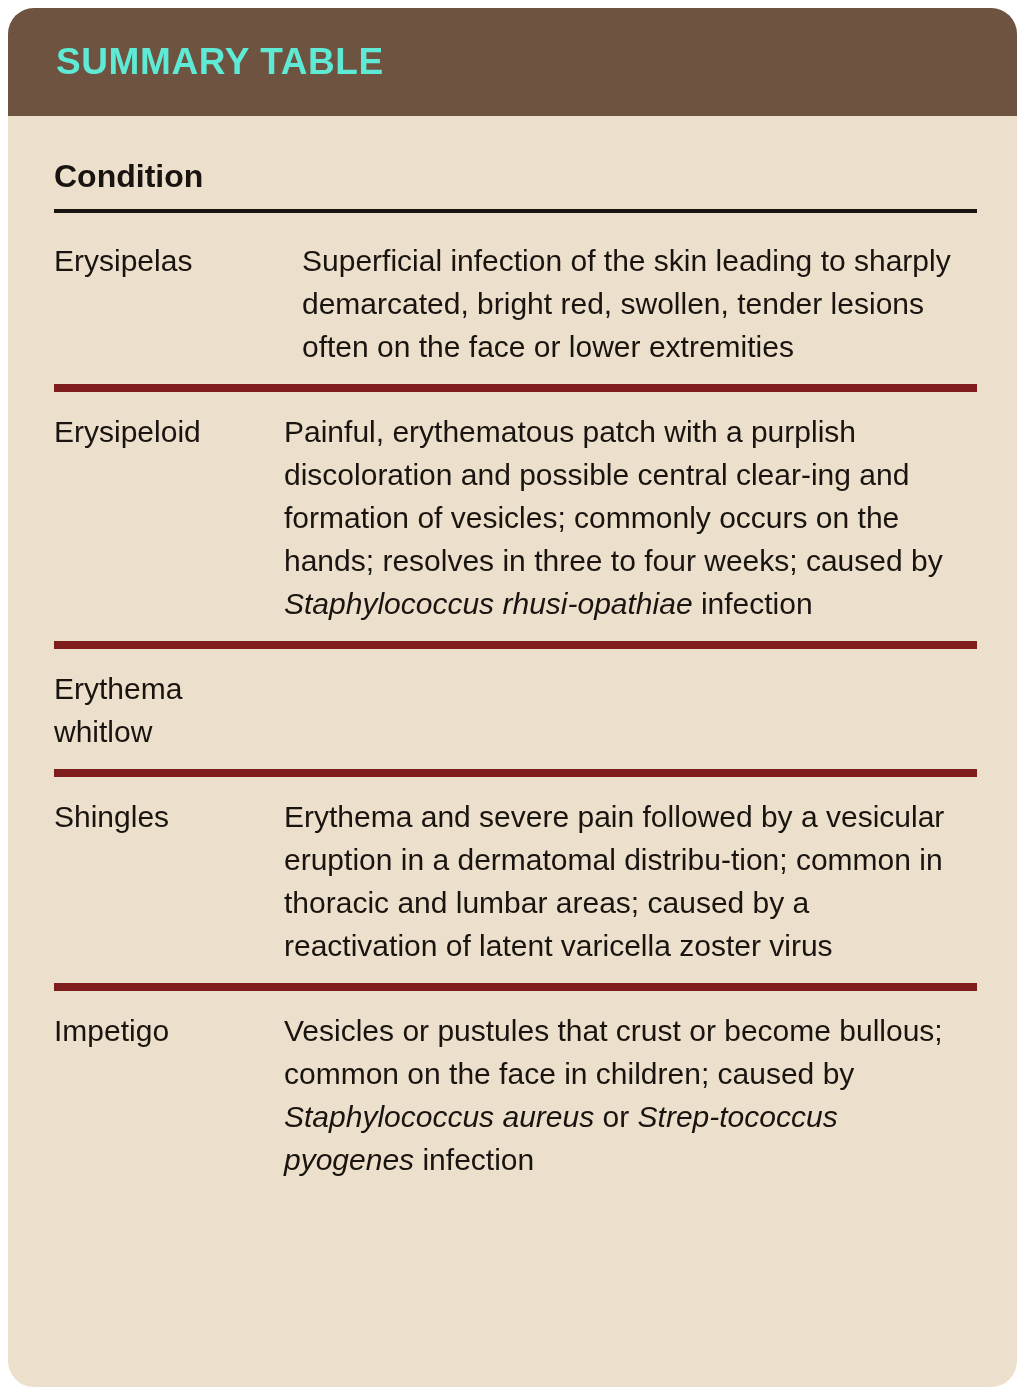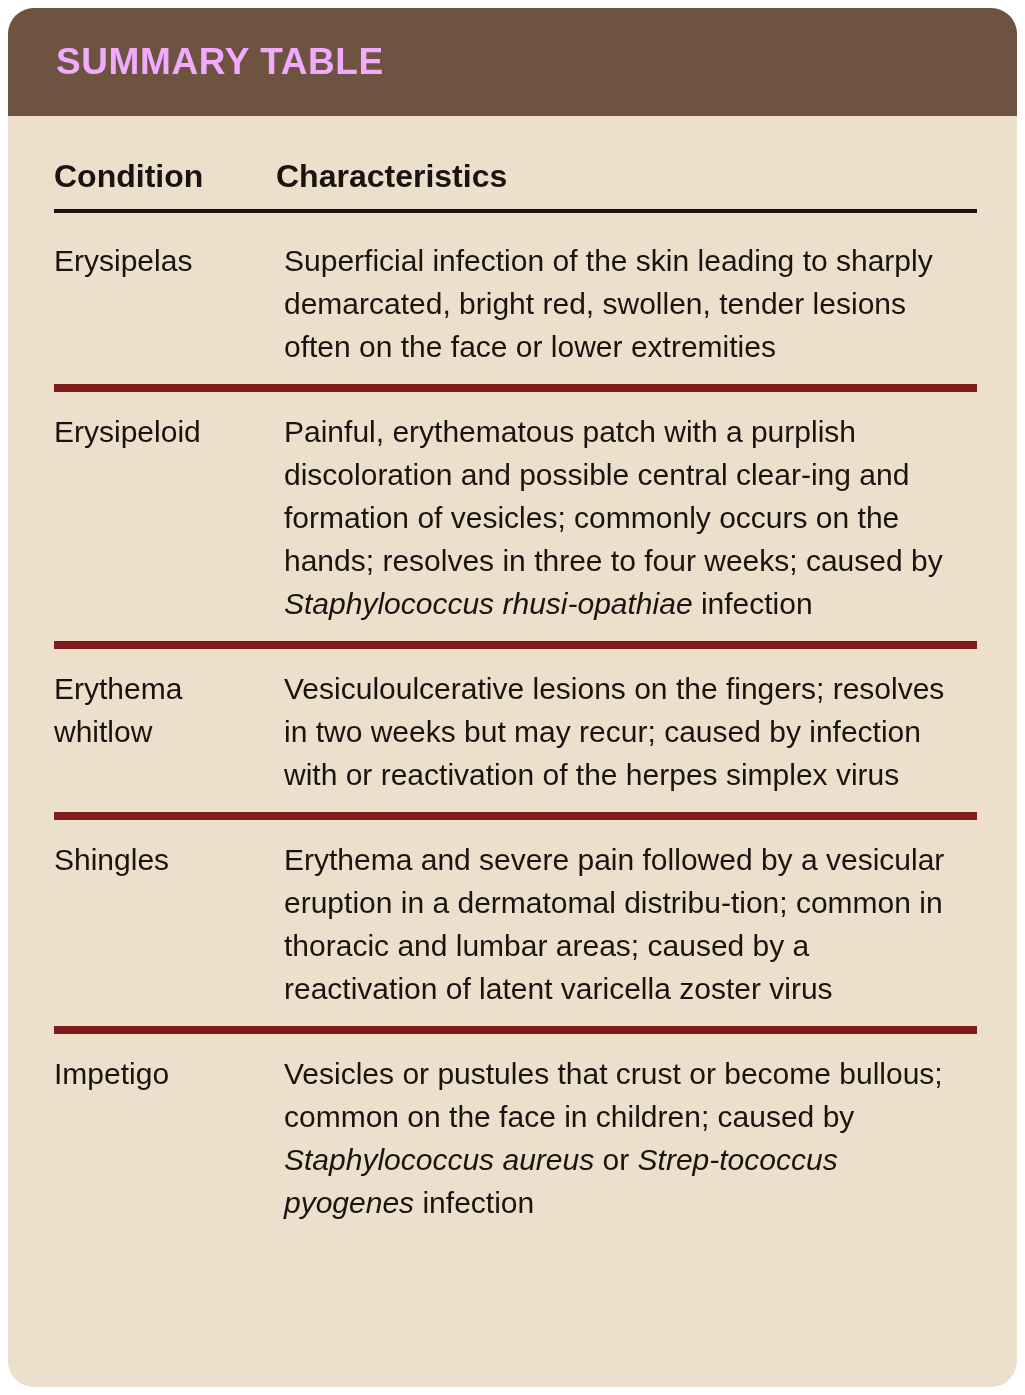--- a/index.html
+++ b/index.html
@@ -29,21 +29,21 @@
   .table-header {
     height: 108px;
     background: #6e5341;
     display: flex;
     align-items: center;
     padding-left: 48px;
     box-sizing: border-box;
   }
 
   .table-header-title {
-    color: #f0abfc;
+    color: #5eead4;
     font-size: 37px;
     font-weight: bold;
     letter-spacing: 0.6px;
   }
 
   .table-body {
     padding: 42px 40px 0 46px;
     box-sizing: border-box;
   }
 
@@ -71,20 +71,21 @@
   }
 
   .data-row {
     display: flex;
     padding: 18px 0 16px 0;
     border-top: 8px solid #7f1d1d;
   }
   .data-row.first {
     border-top: none;
     padding-top: 20px;
+    gap: 18px;
   }
 
   .cell {
     color: #1a1410;
     font-size: 30px;
     line-height: 43px;
   }
   .cell-condition {
     width: 222px;
     flex: 0 0 222px;
@@ -107,37 +108,35 @@
 <div class="table-card">
 
   <div class="table-header">
     <div class="table-header-title">SUMMARY TABLE</div>
   </div>
 
   <div class="table-body">
 
     <div class="col-head-row">
       <div class="col-head col-condition">Condition</div>
-      <div class="col-head col-characteristics">Characteristics</div>
     </div>
 
     <div class="rule-thick"></div>
 
     <div id="rows-container">
         <div class="data-row first">
           <div class="cell cell-condition">Erysipelas</div>
           <div class="cell cell-characteristics">Superficial infection of the skin leading to sharply demarcated, bright red, swollen, tender lesions often on the face or lower extremities</div>
         </div>
         <div class="data-row">
           <div class="cell cell-condition">Erysipeloid</div>
           <div class="cell cell-characteristics">Painful, erythematous patch with a purplish discoloration and possible central clear-ing and formation of vesicles; commonly occurs on the hands; resolves in three to four weeks; caused by <i>Staphylococcus rhusi-opathiae</i> infection</div>
         </div>
         <div class="data-row">
           <div class="cell cell-condition">Erythema whitlow</div>
-          <div class="cell cell-characteristics">Vesiculoulcerative lesions on the fingers; resolves in two weeks but may recur; caused by infection with or reactivation of the herpes simplex virus</div>
         </div>
         <div class="data-row">
           <div class="cell cell-condition">Shingles</div>
           <div class="cell cell-characteristics">Erythema and severe pain followed by a vesicular eruption in a dermatomal distribu-tion; common in thoracic and lumbar areas; caused by a reactivation of latent varicella zoster virus</div>
         </div>
         <div class="data-row">
           <div class="cell cell-condition">Impetigo</div>
           <div class="cell cell-characteristics">Vesicles or pustules that crust or become bullous; common on the face in children; caused by <i>Staphylococcus aureus</i> or <i>Strep-tococcus pyogenes</i> infection</div>
         </div>
       </div>

